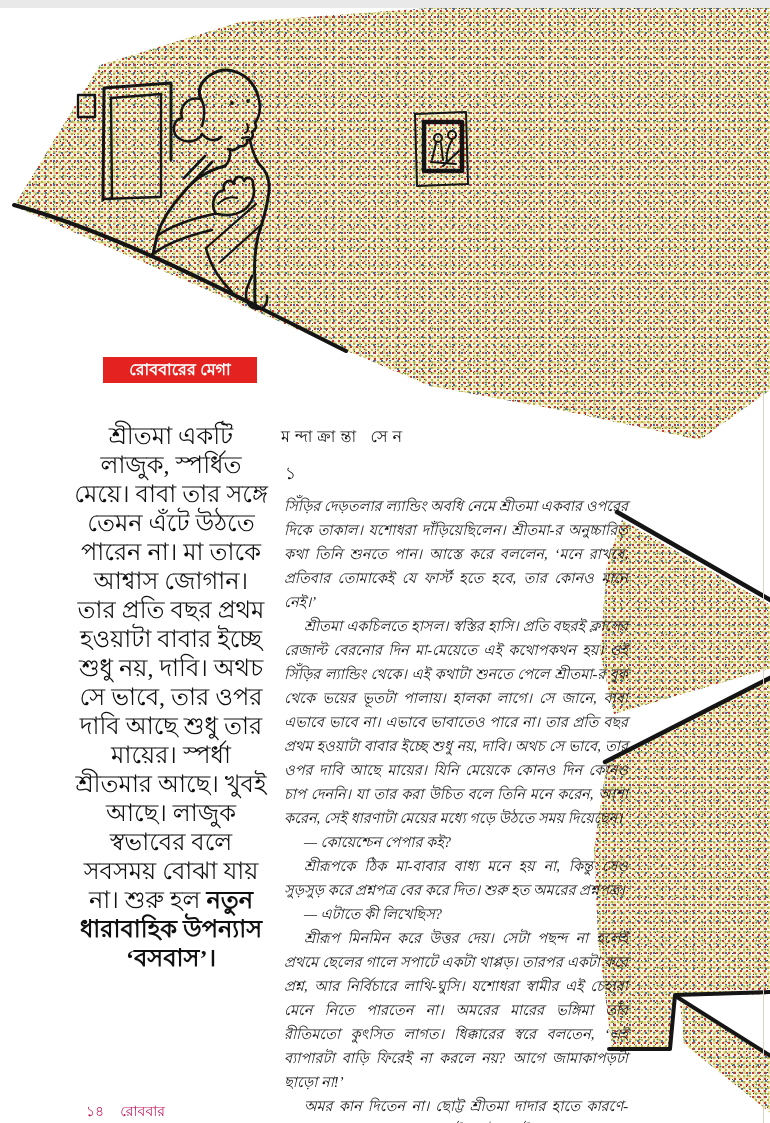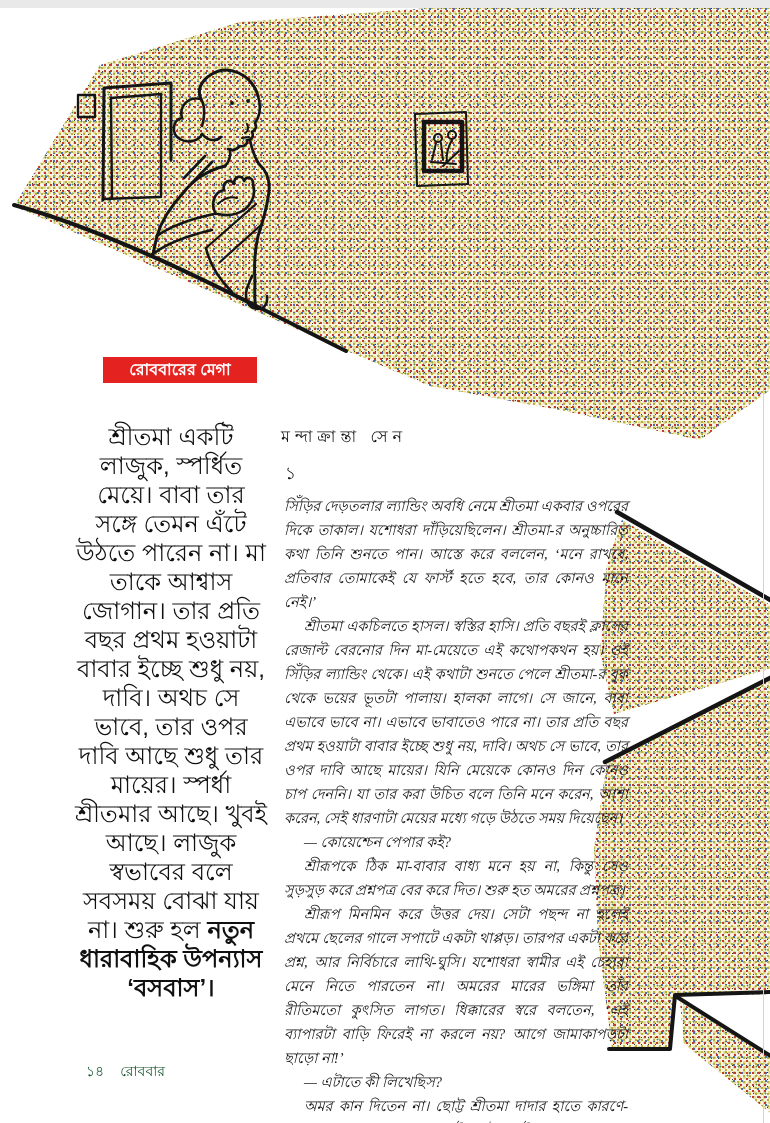--- a/index.html
+++ b/index.html
@@ -50,34 +50,34 @@
     font-size:16px;letter-spacing:5px;color:#111;white-space:nowrap;
   }
   .section-no{
     position:absolute;left:285px;top:452px;
     font-size:17px;color:#111;
   }
   
   .standfirst{
     position:absolute;left:74px;top:414px;width:194px;
     text-align:center;font-size:24px;line-height:29px;color:#101010;
-    font-family:Liberation Sans, sans-serif;
+    font-family:Liberation Serif, serif;
   }
   .standfirst .tail{font-weight:bold;}
   
   .body-col{
     position:absolute;left:284px;top:486px;width:344px;
     font-size:14.5px;line-height:24px;text-align:justify;color:#151515;font-style:italic;
   }
   .body-col p{margin:0;}
   .body-col p.ind{text-indent:20px;}
   
   .footer{
-    position:absolute;left:86px;top:1052px;
-    font-size:14px;color:#14532d;font-family:"Liberation Sans", sans-serif;
+    position:absolute;left:86px;top:1092px;
+    font-size:14px;color:#be185d;font-family:"Liberation Sans", sans-serif;
   }
   .footer .mag{margin-left:16px;}
   .edge-line{position:absolute;left:763px;top:362px;width:1px;height:761px;background:#d8d4c6;}
 </style>
 </head>
 <body>
 
 <div class="page">
 
   <div class="ht ht-top"></div>
@@ -162,22 +162,22 @@
   <div class="author">মন্দাক্রান্তা সেন</div>
   <div class="section-no">১</div>
 
   <div class="standfirst"><span>শ্রীতমা একটি লাজুক, স্পর্ধিত মেয়ে। বাবা তার সঙ্গে তেমন এঁটে উঠতে পারেন না। মা তাকে আশ্বাস জোগান। তার প্রতি বছর প্রথম হওয়াটা বাবার ইচ্ছে শুধু নয়, দাবি। অথচ সে ভাবে, তার ওপর দাবি আছে শুধু তার মায়ের। স্পর্ধা শ্রীতমার আছে। খুবই আছে। লাজুক স্বভাবের বলে সবসময় বোঝা যায় না। শুরু হল </span><span class="tail">নতুন ধারাবাহিক উপন্যাস ‘বসবাস’।</span></div>
 
   <div class="body-col">
     <p>সিঁড়ির দেড়তলার ল্যান্ডিং অবধি নেমে শ্রীতমা একবার ওপরের দিকে তাকাল। যশোধরা দাঁড়িয়েছিলেন। শ্রীতমা-র অনুচ্চারিত কথা তিনি শুনতে পান। আস্তে করে বললেন, ‘মনে রাখবে, প্রতিবার তোমাকেই যে ফার্স্ট হতে হবে, তার কোনও মানে নেই।’</p>
     <p class="ind">শ্রীতমা একচিলতে হাসল। স্বস্তির হাসি। প্রতি বছরই ক্লাসের রেজাল্ট বেরনোর দিন মা-মেয়েতে এই কথোপকথন হয়। ওই সিঁড়ির ল্যান্ডিং থেকে। এই কথাটা শুনতে পেলে শ্রীতমা-র বুক থেকে ভয়ের ভূতটা পালায়। হালকা লাগে। সে জানে, বাবা এভাবে ভাবে না। এভাবে ভাবাতেও পারে না। তার প্রতি বছর প্রথম হওয়াটা বাবার ইচ্ছে শুধু নয়, দাবি। অথচ সে ভাবে, তার ওপর দাবি আছে মায়ের। যিনি মেয়েকে কোনও দিন কোনও চাপ দেননি। যা তার করা উচিত বলে তিনি মনে করেন, আশা করেন, সেই ধারণাটা মেয়ের মধ্যে গড়ে উঠতে সময় দিয়েছেন।</p>
     <p class="ind">— কোয়েশ্চেন পেপার কই?</p>
     <p class="ind">শ্রীরূপকে ঠিক মা-বাবার বাধ্য মনে হয় না, কিন্তু সেও সুড়সুড় করে প্রশ্নপত্র বের করে দিত। শুরু হত অমরের প্রশ্নপত্র।</p>
+    <p class="ind">— এটাতে কী লিখেছিস?</p>
     <p class="ind">শ্রীরূপ মিনমিন করে উত্তর দেয়। সেটা পছন্দ না হলেই প্রথমে ছেলের গালে সপাটে একটা থাপ্পড়। তারপর একটা করে প্রশ্ন, আর নির্বিচারে লাথি-ঘুসি। যশোধরা স্বামীর এই চেহারা মেনে নিতে পারতেন না। অমরের মারের ভঙ্গিমা তাঁর রীতিমতো কুৎসিত লাগত। ধিক্কারের স্বরে বলতেন, ‘এই ব্যাপারটা বাড়ি ফিরেই না করলে নয়? আগে জামাকাপড়টা ছাড়ো না!’</p>
-    <p class="ind">— এটাতে কী লিখেছিস?</p>
     <p class="ind">অমর কান দিতেন না। ছোট্ট শ্রীতমা দাদার হাতে কারণে-অকারণে মার খেলেও তার বুকটা কষ্টে ফেটে যেত। দাদার জন্য দুঃখে তার বাবাকে মনে হত জল্লাদ জাতীয় একটা কিছু। তার মধ্যে একটা বিদ্রোহ গড়ে উঠত ধীরে ধীরে। শেষ পর্যন্ত সে বিদ্রোহী হয়েও</p>
   </div>
 
   <div class="footer">
     <span>১৪</span><span class="mag">রোববার</span>
   </div>
 
   <div class="edge-line"></div>
 </div>
 

